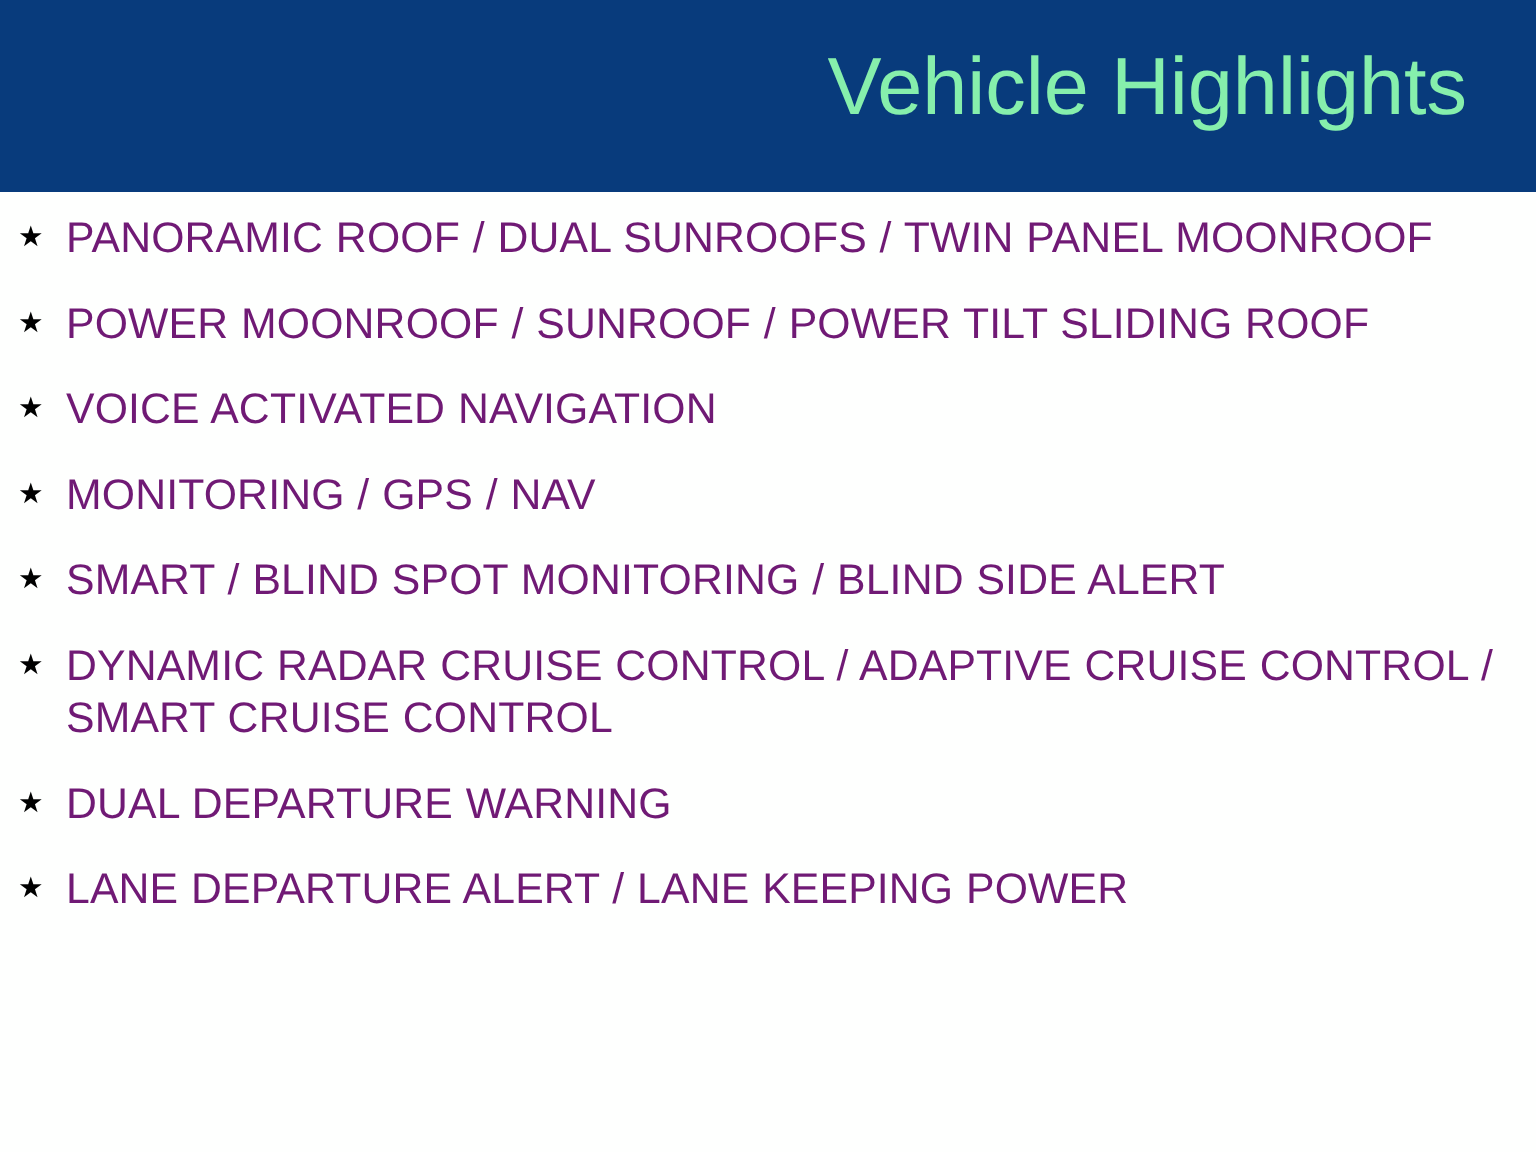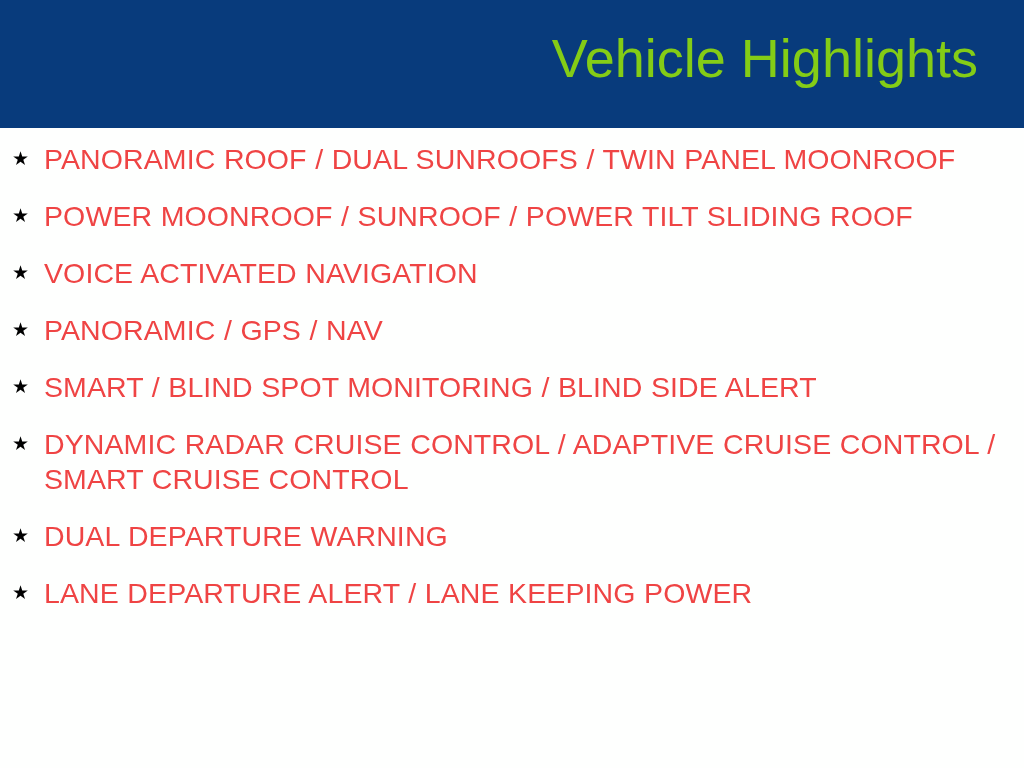--- a/index.html
+++ b/index.html
@@ -31,21 +31,21 @@
     width: 1024px;
     height: 128px;
     background: #083b7c;
     box-sizing: border-box;
   }
 
   .header-title {
     position: absolute;
     right: 46px;
     top: 26px;
-    color: #84cc16;
+    color: #86efac;
     font-family: "Liberation Sans", sans-serif;
     font-size: 54px;
     font-weight: 400;
     line-height: 64px;
     letter-spacing: 0px;
     white-space: nowrap;
     text-align: right;
   }
 
   
@@ -75,21 +75,21 @@
     height: 26px;
     color: #000000;
     font-family: "DejaVu Sans", sans-serif;
     font-size: 19px;
     line-height: 26px;
     text-align: left;
   }
 
   .bullet-text {
     display: block;
-    color: #ef4444;
+    color: #701a75;
     font-family: "Liberation Sans", sans-serif;
     font-size: 28.5px;
     font-weight: 400;
     line-height: 35px;
     letter-spacing: 0.1px;
     text-align: left;
     word-spacing: 0.5px;
   }
 </style>
 </head>
@@ -113,21 +113,21 @@
       <span class="bullet-text">POWER MOONROOF / SUNROOF / POWER TILT SLIDING ROOF</span>
     </li>
 
     <li class="bullet-item">
       <span class="bullet-star">★</span>
       <span class="bullet-text">VOICE ACTIVATED NAVIGATION</span>
     </li>
 
     <li class="bullet-item">
       <span class="bullet-star">★</span>
-      <span class="bullet-text">PANORAMIC / GPS / NAV</span>
+      <span class="bullet-text">MONITORING / GPS / NAV</span>
     </li>
 
     <li class="bullet-item">
       <span class="bullet-star">★</span>
       <span class="bullet-text">SMART / BLIND SPOT MONITORING / BLIND SIDE ALERT</span>
     </li>
 
     <li class="bullet-item">
       <span class="bullet-star">★</span>
       <span class="bullet-text">DYNAMIC RADAR CRUISE CONTROL / ADAPTIVE CRUISE CONTROL / SMART CRUISE CONTROL</span>

